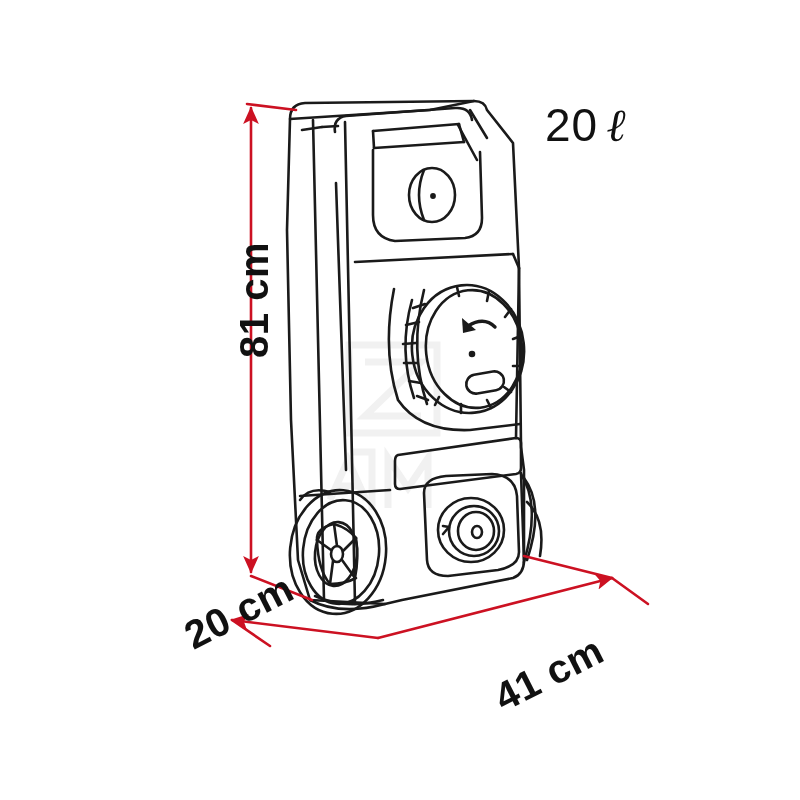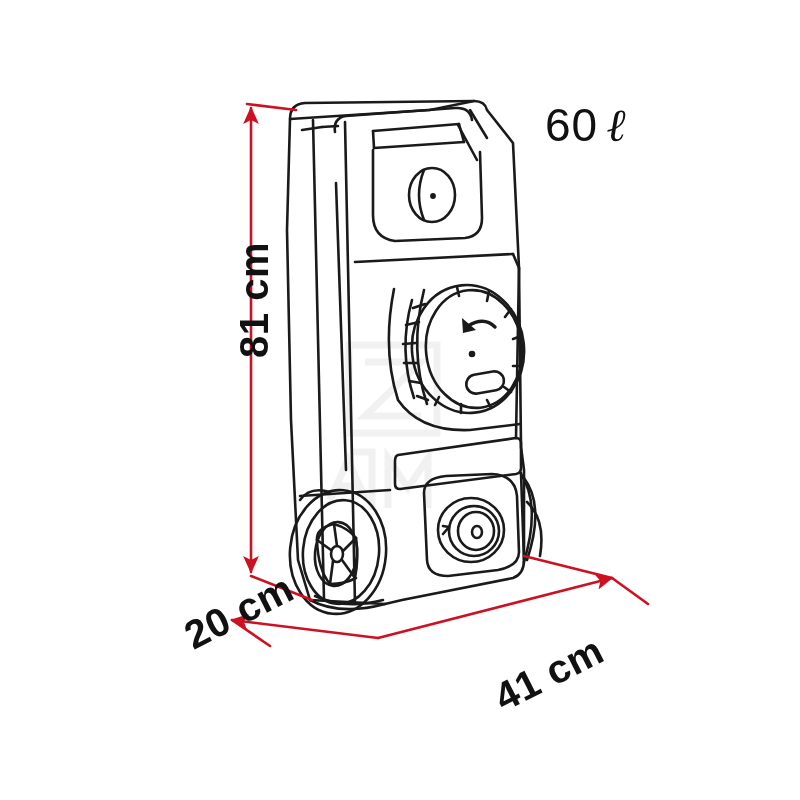--- a/index.html
+++ b/index.html
@@ -267,15 +267,15 @@
 
     </g>
   </svg>
 
   <div class="dim-text" id="label-81cm">81 cm</div>
 
   <div class="dim-text" id="label-20cm">20 cm</div>
 
   <div class="dim-text" id="label-41cm">41 cm</div>
 
-  <div class="dim-text" id="label-volume"><span>60</span><span class="liter-glyph">ℓ</span></div>
+  <div class="dim-text" id="label-volume"><span>20</span><span class="liter-glyph">ℓ</span></div>
 
 </div>
 
 </body></html>

